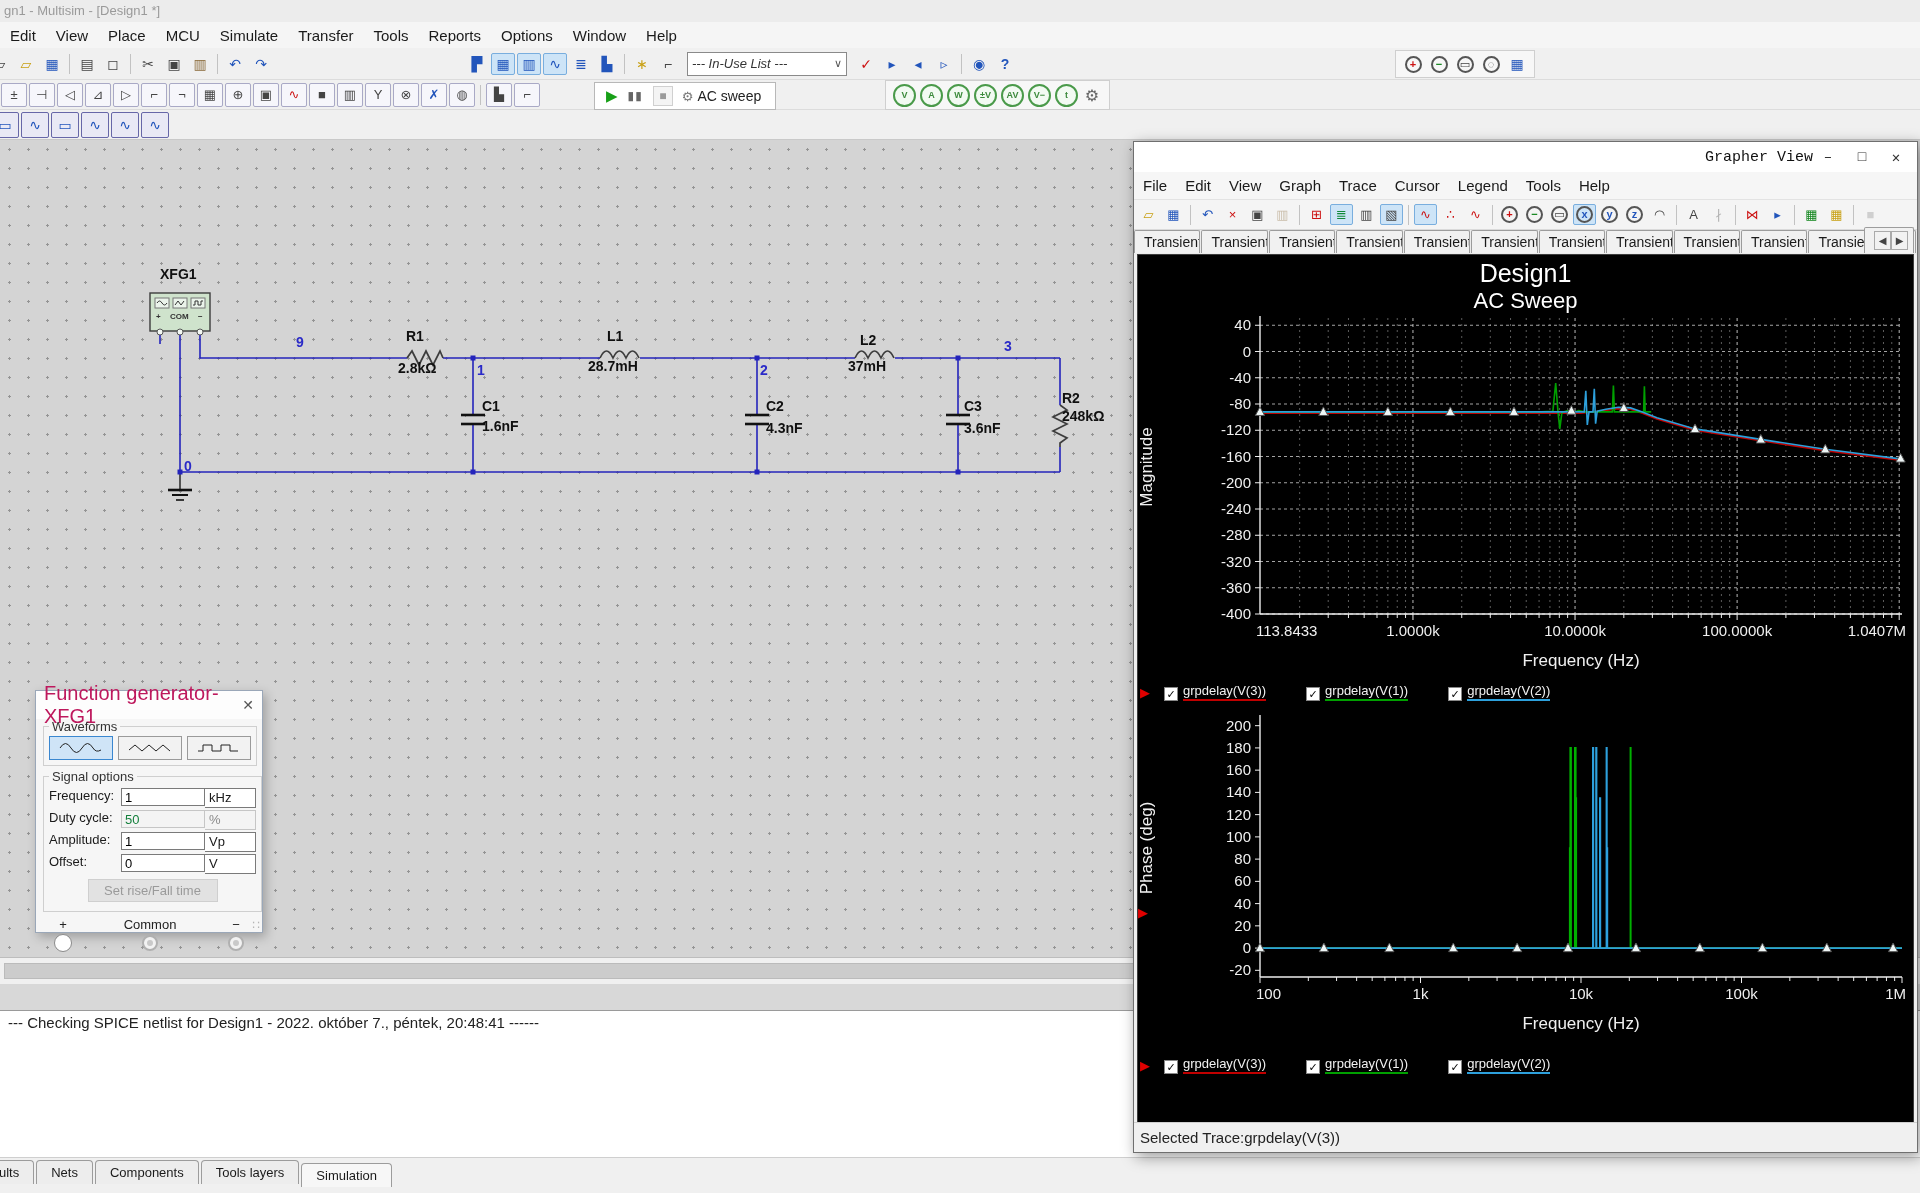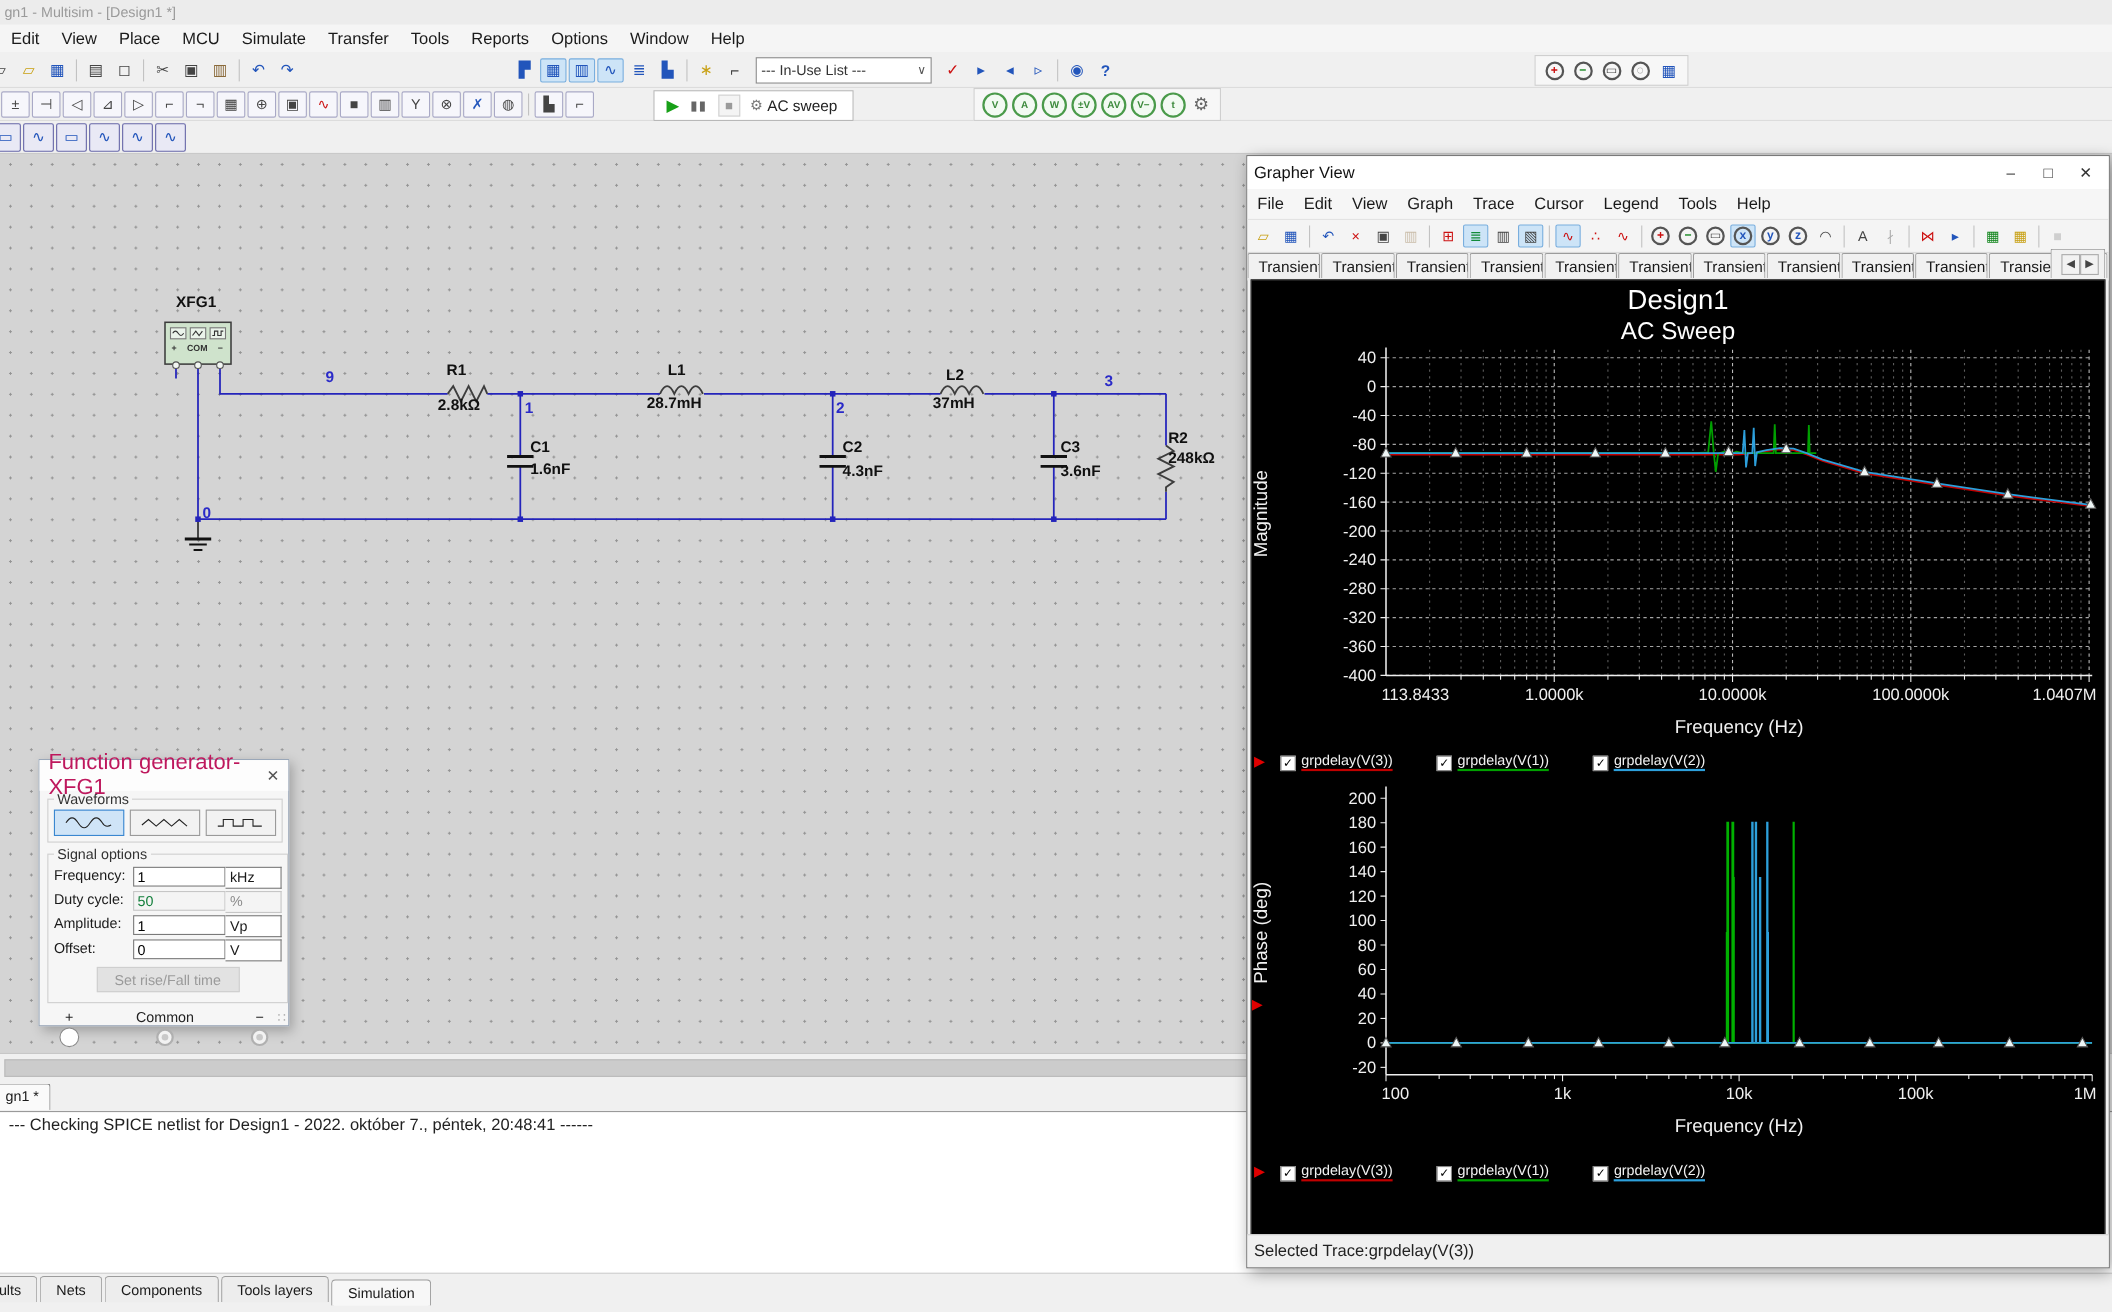--- a/index.html
+++ b/index.html
@@ -22,21 +22,21 @@
   .ic.clip{margin-left:-12px;}
   .sep{display:inline-block;width:1px;height:20px;background:#c2c2c2;margin:0 4px;}
   .gap1{display:inline-block;width:190px;}
   .c-y{color:#c8a014;} .c-b{color:#2255bb;} .c-k{color:#444;} .c-r{color:#cc1111;} .c-g{color:#11851c;}
   .c-br{color:#8a6a3a;} .c-hb{color:#2255bb;font-weight:bold;} .c-gray{color:#9a9a9a;} .c-mix{color:#118a3a;}
   .mg{border:2px solid #555;border-radius:50%;width:13px;height:13px;display:inline-flex;align-items:center;
     justify-content:center;font-size:11px;font-weight:bold;line-height:1;}
   .comp-ic{width:24px;height:22px;border:1px solid #a9a9c6;background:#f6f6fb;color:#26306e;font-size:13px;}
   .inst-ic{width:26px;height:24px;border:1px solid #6767a8;background:#e9e9f5;color:#2233aa;font-size:14px;}
   .dd{display:inline-flex;align-items:center;justify-content:space-between;width:150px;height:22px;background:#fff;
-    border:1px solid #8a8a8a;margin:0 6px;padding:0 4px;font-size:13px;color:#333;}
+    border:1px solid #8a8a8a;margin:0 6px;padding:0 4px;font-size:13px;color:#333;font-style:italic;}
   .dd .arr{color:#555;font-size:11px;}
   .simpanel{position:absolute;left:594px;top:2px;height:26px;background:#fff;border:1px solid #b8b8b8;
     display:flex;align-items:center;padding:0 6px;}
   .simpanel .play{color:#18a018;font-size:15px;margin:0 5px;}
   .simpanel .pause{color:#666;font-size:12px;font-weight:bold;letter-spacing:1px;margin:0 5px;}
   .simpanel .stop{color:#9a9a9a;font-size:12px;margin:0 5px;background:#f4f4f4;border:1px solid #d0d0d0;width:18px;height:18px;
     display:inline-flex;align-items:center;justify-content:center;}
   .simpanel .wr{color:#777;font-size:13px;margin:0 4px;}
   .simpanel .lbl{font-size:14px;color:#222;padding-right:8px;}
   .probepanel{position:absolute;left:885px;top:0;height:28px;background:#f7f7f7;border:1px solid #cfcfcf;
@@ -90,21 +90,21 @@
     color:#9a9a9a;font-size:13px;text-align:center;line-height:21px;}
   .fgterm{display:flex;justify-content:space-between;align-items:flex-start;padding:2px 18px 0 18px;}
   .fgterm .col{text-align:center;font-size:13px;color:#222;}
   .circ-big{width:16px;height:16px;border:1px solid #8a8a8a;border-radius:50%;background:#fff;margin:2px auto 0 auto;}
   .circ-sm{width:12px;height:12px;border:2px solid #b0b0b0;border-radius:50%;background:#f2f2f2;margin:3px auto 0 auto;position:relative;}
   .circ-sm:after{content:"";position:absolute;left:3px;top:3px;width:6px;height:6px;border-radius:50%;background:#c9c9c9;}
   #fg .grip{position:absolute;right:2px;bottom:0;color:#b5b5b5;font-size:12px;}
   
   #grapher{position:absolute;left:1133px;top:141px;width:785px;height:1012px;background:#f0f0f0;border:1px solid #6f6f6f;
     box-shadow:3px 4px 14px rgba(0,0,0,.4);box-sizing:border-box;z-index:10;}
-  #g-title{height:30px;background:#ffffff;display:flex;align-items:center;justify-content:space-between;padding:0 6px;}
+  #g-title{height:30px;background:#ffffff;display:flex;align-items:center;justify-content:flex-end;padding:0 6px;font-family:Liberation Mono, monospace;}
   #g-title .txt{font-size:15px;color:#111;}
   #g-title .btns{display:flex;gap:4px;}
   #g-title .wb{width:30px;height:24px;display:inline-flex;align-items:center;justify-content:center;color:#333;font-size:14px;}
   #g-menu{height:27px;display:flex;align-items:center;background:#f6f6f6;font-size:15px;border-bottom:1px solid #e3e3e3;}
   #g-menu span{padding:0 9px;}
   #g-toolbar{height:29px;display:flex;align-items:center;background:#f4f4f4;border-bottom:1px solid #dadada;padding-left:2px;}
   #g-toolbar .ic{width:21px;height:19px;font-size:13px;}
   #g-tabs{height:25px;display:flex;align-items:flex-start;background:#ececec;position:relative;}
   #g-tabs span{display:inline-block;padding:3px 9px;font-size:14px;background:#f1f1f1;border:1px solid #9c9c9c;
     border-bottom:none;margin-right:1px;border-radius:2px 2px 0 0;white-space:nowrap;overflow:hidden;}
@@ -505,23 +505,20 @@
       </div>
       <span class="grip">∷</span>
     </div>
   </div>
 
   <div id="hscroll">
     <div class="track"></div>
       <div class="thumb"></div>
   </div>
 
-  <div id="sheetrow">
-    <span class="sheettab">gn1 *</span>
-  </div>
 
   <div id="logpane">
     <div>--- Checking SPICE netlist for Design1 - 2022. október 7., péntek, 20:48:41 ------</div>
   </div>
 
   <div id="bottomtabs">
       <span>ults</span>
       <span>Nets</span>
       <span>Components</span>
       <span>Tools layers</span>

